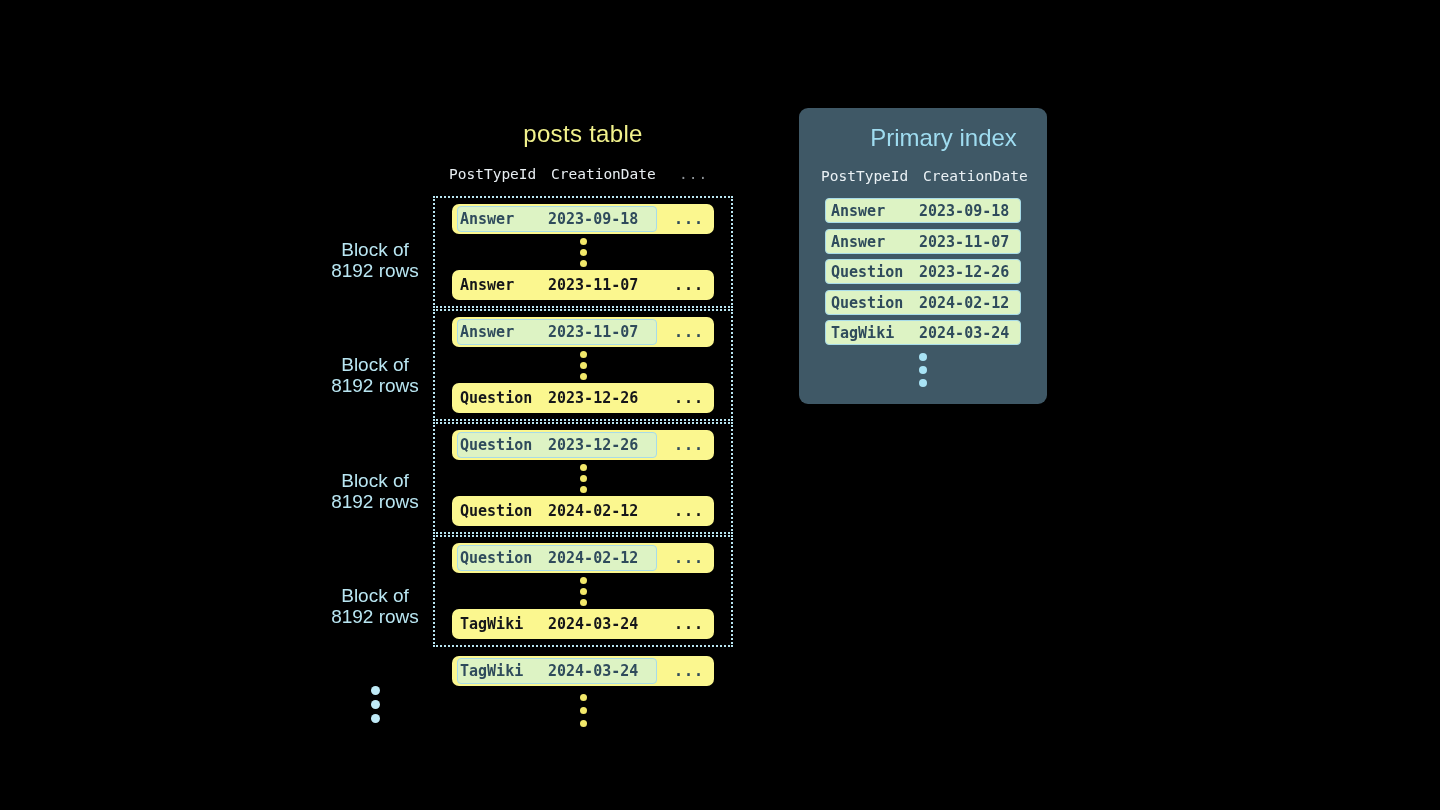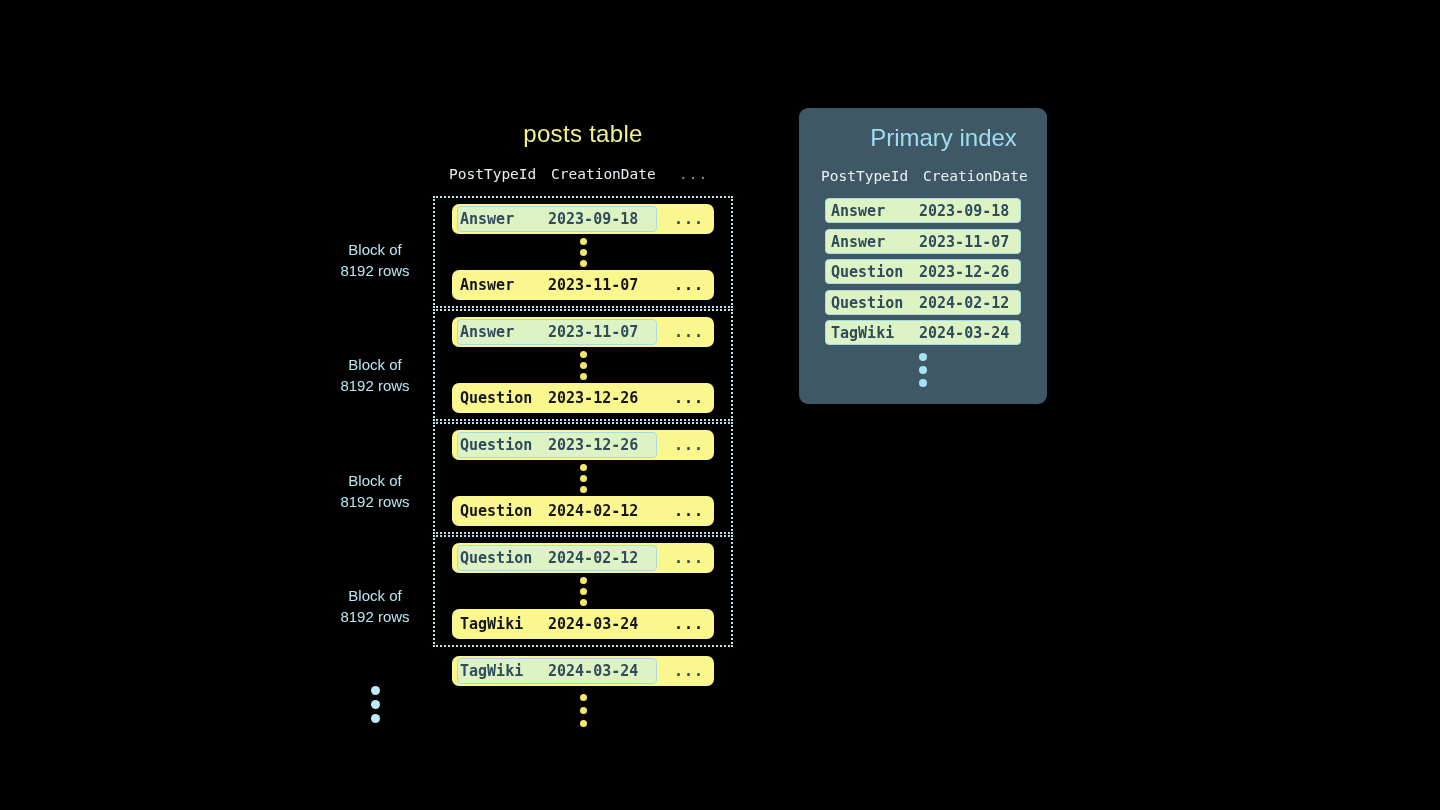--- a/index.html
+++ b/index.html
@@ -117,21 +117,21 @@
   .tail-dots i:nth-child(1){ top: 4px; }
   .tail-dots i:nth-child(2){ top: 17px; }
   .tail-dots i:nth-child(3){ top: 30px; }
 
   
   .block-label {
     position: absolute;
     width: 150px;
     text-align: center;
     color: #b9e6f2;
-    font-size: 15px;
+    font-size: 19px;
     line-height: 21px;
     font-family: "Liberation Sans", sans-serif;
   }
   #lbl-0 { left: 300px; top: 239px; }
   #lbl-1 { left: 300px; top: 354px; }
   #lbl-2 { left: 300px; top: 470px; }
   #lbl-3 { left: 300px; top: 585px; }
 
   #left-dots {
     position: absolute;

